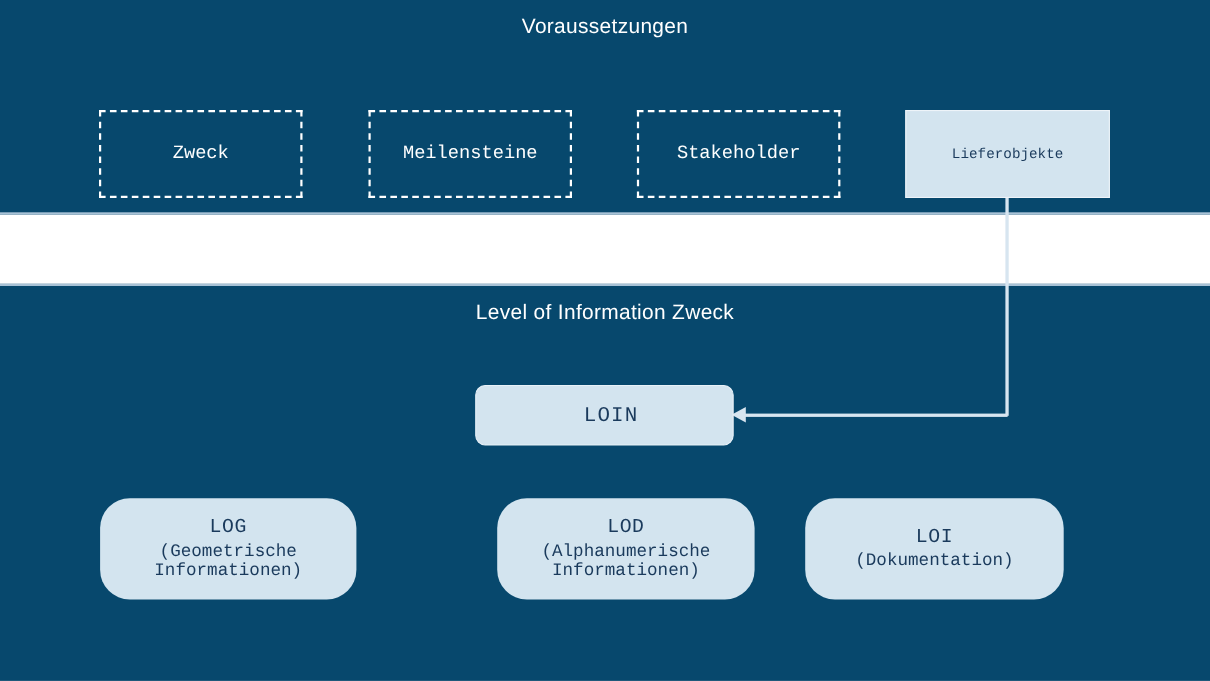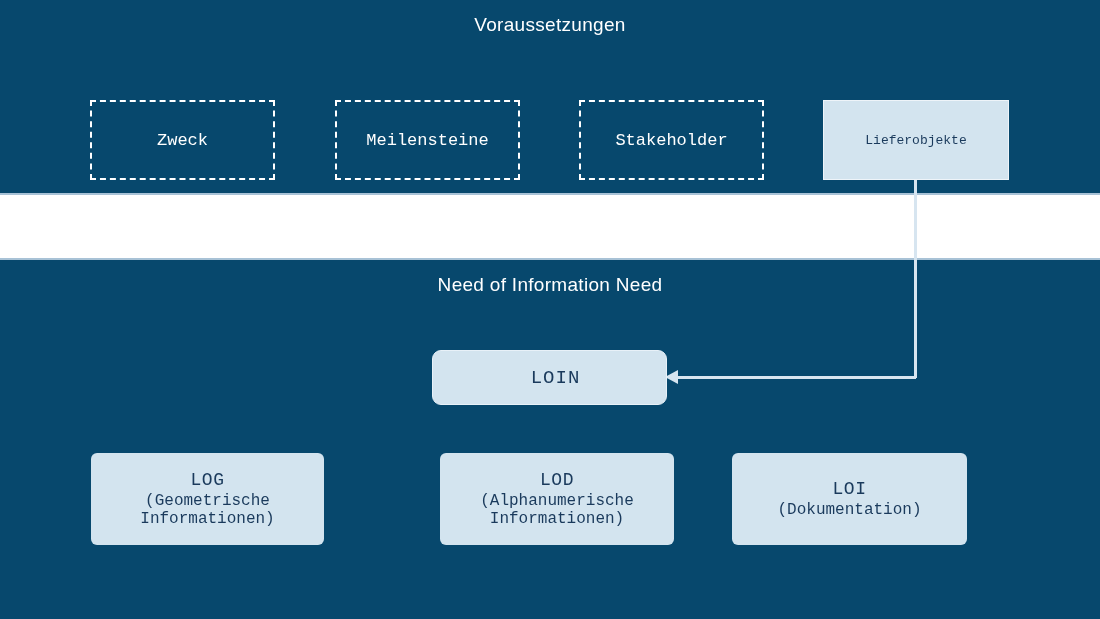--- a/index.html
+++ b/index.html
@@ -83,21 +83,21 @@
     border-radius: 9px;
     color: var(--box-text);
     font-size: 19px;
     letter-spacing: 1px;
     padding-left: 12px;
   }
   .detail-box {
     top: 453px;
     width: 234px; height: 92px;
     background: var(--box-light);
-    border-radius: 6px;
+    border-radius: 27px;
     color: var(--box-text);
     flex-direction: column;
     gap: 2px;
   }
   .detail-box .main-label { font-size: 18px; letter-spacing: 0.5px; }
   .detail-box .sub-label  { font-size: 16px; }
   .connector-v {
     position: absolute;
     left: 914px; top: 180px;
     width: 3px; height: 198px;
@@ -122,42 +122,42 @@
 <body>
 
 <div class="canvas">
 
   <div class="section-top"></div>
 
   <div class="section-bottom"></div>
 
   <div class="section-title title-top">Voraussetzungen</div>
 
-  <div class="section-title title-bottom">Need of Information Need</div>
+  <div class="section-title title-bottom">Level of Information Zweck</div>
 
   <div class="node dashed-box" style="left:90px;">Zweck</div>
 
   <div class="node dashed-box" style="left:335px;">Meilensteine</div>
 
   <div class="node dashed-box" style="left:579px;">Stakeholder</div>
 
   <div class="node solid-box" style="left:823px;">Lieferobjekte</div>
 
   <div class="connector-v"></div>
   <div class="connector-h"></div>
   <div class="arrow-head"></div>
 
   <div class="node loin-box">LOIN</div>
 
   <div class="node detail-box" style="left:91px; width:233px;">
     <div class="main-label">LOG</div>
     <div class="sub-label">(Geometrische Informationen)</div>
   </div>
 
-  <div class="node detail-box" style="left:440px;">
+  <div class="node detail-box" style="left:452px;">
     <div class="main-label">LOD</div>
     <div class="sub-label">(Alphanumerische Informationen)</div>
   </div>
 
   <div class="node detail-box" style="left:732px; width:235px;">
     <div class="main-label">LOI</div>
     <div class="sub-label">(Dokumentation)</div>
   </div>
 
 </div>

